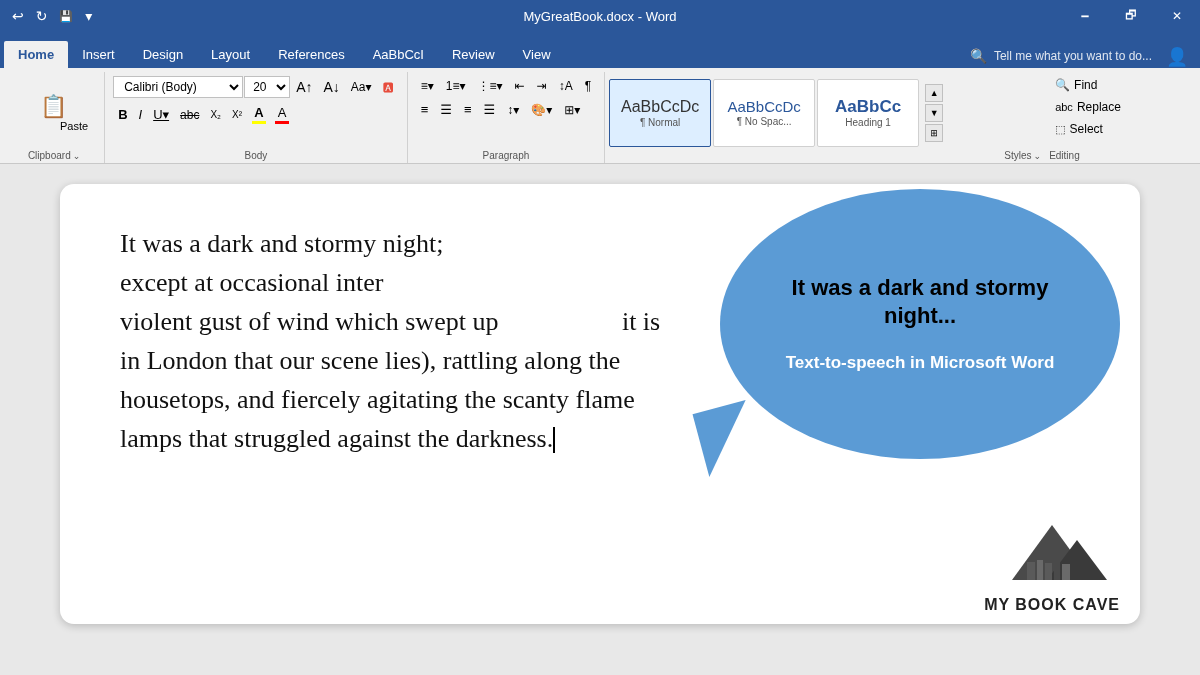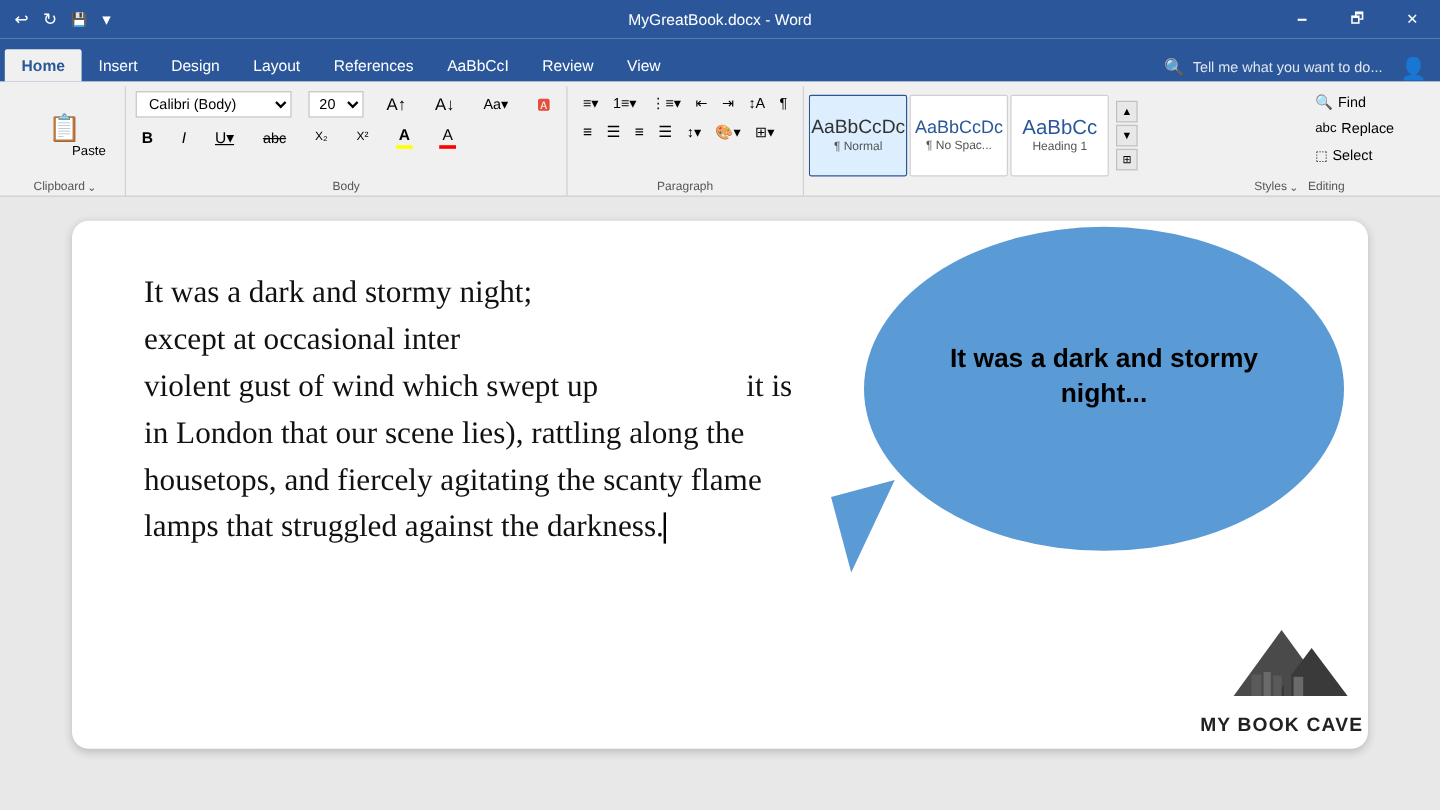--- a/index.html
+++ b/index.html
@@ -145,27 +145,27 @@
       font-size: 12px;
       border-radius: 2px;
       display: flex;
       align-items: center;
       justify-content: center;
     }
     .ribbon-btn.bold { font-weight: bold; font-size: 13px; }
     .ribbon-btn.italic { font-style: italic; font-size: 13px; }
     .ribbon-btn.underline { text-decoration: underline; font-size: 13px; }
 
-    .font-row { display: flex; align-items: center; gap: 14px; margin-bottom: 2px; }
+    .font-row { display: flex; align-items: center; gap: 1px; margin-bottom: 2px; }
     .style-item {
       display: flex;
       flex-direction: column;
       align-items: center;
       justify-content: center;
-      width: 82px;
+      width: 102px;
       height: 68px;
       border: 1px solid #d0d0d0;
       background: white;
       cursor: pointer;
       padding: 4px;
       border-radius: 2px;
     }
     .style-item.active { border-color: #2b579a; background: #ddeeff; }
     .style-preview {
       font-size: 16px;
@@ -375,21 +375,21 @@
       <div style="display:flex; align-items:center; gap:2px; flex:1; overflow:hidden;">
         <div class="style-item active">
           <div class="style-preview normal-preview">AaBbCcDc</div>
           <div class="style-label">¶ Normal</div>
         </div>
         <div class="style-item">
           <div class="style-preview" style="color:#2b579a; font-size:15px;">AaBbCcDc</div>
           <div class="style-label">¶ No Spac...</div>
         </div>
         <div class="style-item">
-          <div class="style-preview" style="color:#2b579a; font-size:17px; font-weight:normal;">AaBbCc</div>
+          <div class="style-preview" style="color:#2b579a; font-size:17px; font-weight:bold;">AaBbCc</div>
           <div class="style-label">Heading 1</div>
         </div>
         <div style="display:flex;flex-direction:column;gap:2px;margin-left:4px;">
           <div class="styles-scroll-btn">▲</div>
           <div class="styles-scroll-btn">▼</div>
           <div class="styles-scroll-btn">⊞</div>
         </div>
       </div>
       <div class="ribbon-group-label" style="justify-content:flex-end; padding-left:8px;">
         <span>Styles</span> 
@@ -424,26 +424,27 @@
         except at occasional inter<br>
         violent gust of wind which swept up&nbsp;&nbsp;&nbsp;&nbsp;&nbsp;&nbsp;&nbsp;&nbsp;&nbsp;&nbsp;&nbsp;&nbsp;&nbsp;&nbsp;&nbsp;&nbsp;&nbsp;&nbsp;&nbsp;it is<br>
         in London that our scene lies), rattling along the<br>
         housetops, and fiercely agitating the scanty flame<br>
         lamps that struggled against the darkness.<span class="cursor"></span>
       </div>
 
       <div style="position:absolute; top:5px; right:0px; width:450px; height:310px;">
         <div style="position:absolute; top:0; left:30px; width:400px; height:270px; background:#5b9bd5; border-radius:50%; display:flex; flex-direction:column; align-items:center; justify-content:center; text-align:center; padding:40px;">
           <div style="color:#000000; font-size:22px; font-weight:bold; margin-bottom:20px; line-height:1.3;">It was a dark and stormy night...</div>
+          <div style="color:white; font-size:17px; font-weight:600; line-height:1.4;">Text-to-speech in Microsoft Word</div>
         </div>
 
         <div style="position:absolute; bottom:28px; left:10px; width:0; height:0; border-left:0px solid transparent; border-right:55px solid transparent; border-top:65px solid #5b9bd5; transform:rotate(-15deg);"></div>
       </div>
 
-      <div style="position:absolute; bottom:10px; right:4px; display:flex; flex-direction:column; align-items:center; gap:6px;margin-left:24px;">
+      <div style="position:absolute; bottom:10px; right:20px; display:flex; flex-direction:column; align-items:center; gap:6px;margin-left:24px;">
         <svg class="logo-icon" viewBox="0 0 120 80">
 
           <polygon points="20,70 60,15 100,70" fill="#4a4a4a"></polygon>
 
           <polygon points="55,70 85,30 115,70" fill="#3a3a3a"></polygon>
 
           <rect x="35" y="52" width="8" height="18" fill="#5a5a5a"></rect>
           <rect x="45" y="50" width="6" height="20" fill="#6a6a6a"></rect>
           <rect x="53" y="53" width="7" height="17" fill="#5a5a5a"></rect>
           <rect x="62" y="51" width="6" height="19" fill="#4a4a4a"></rect>

